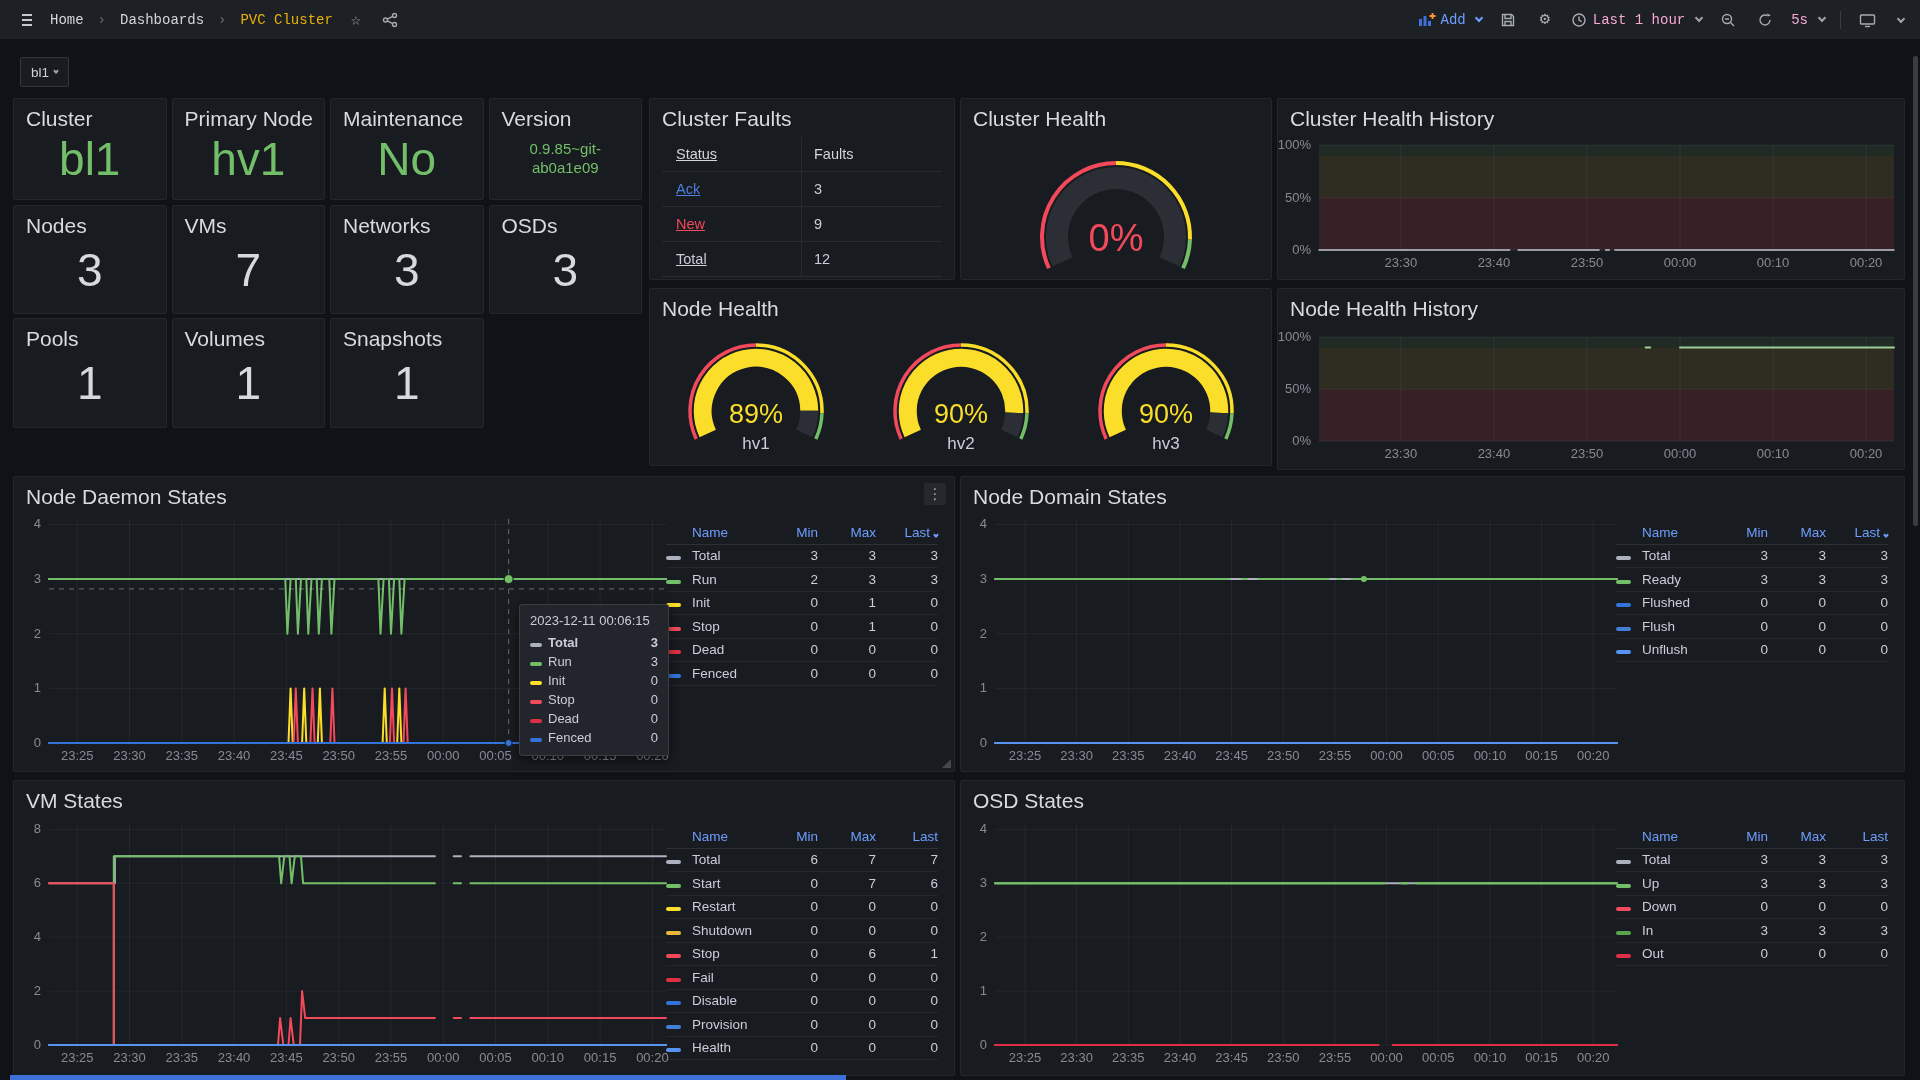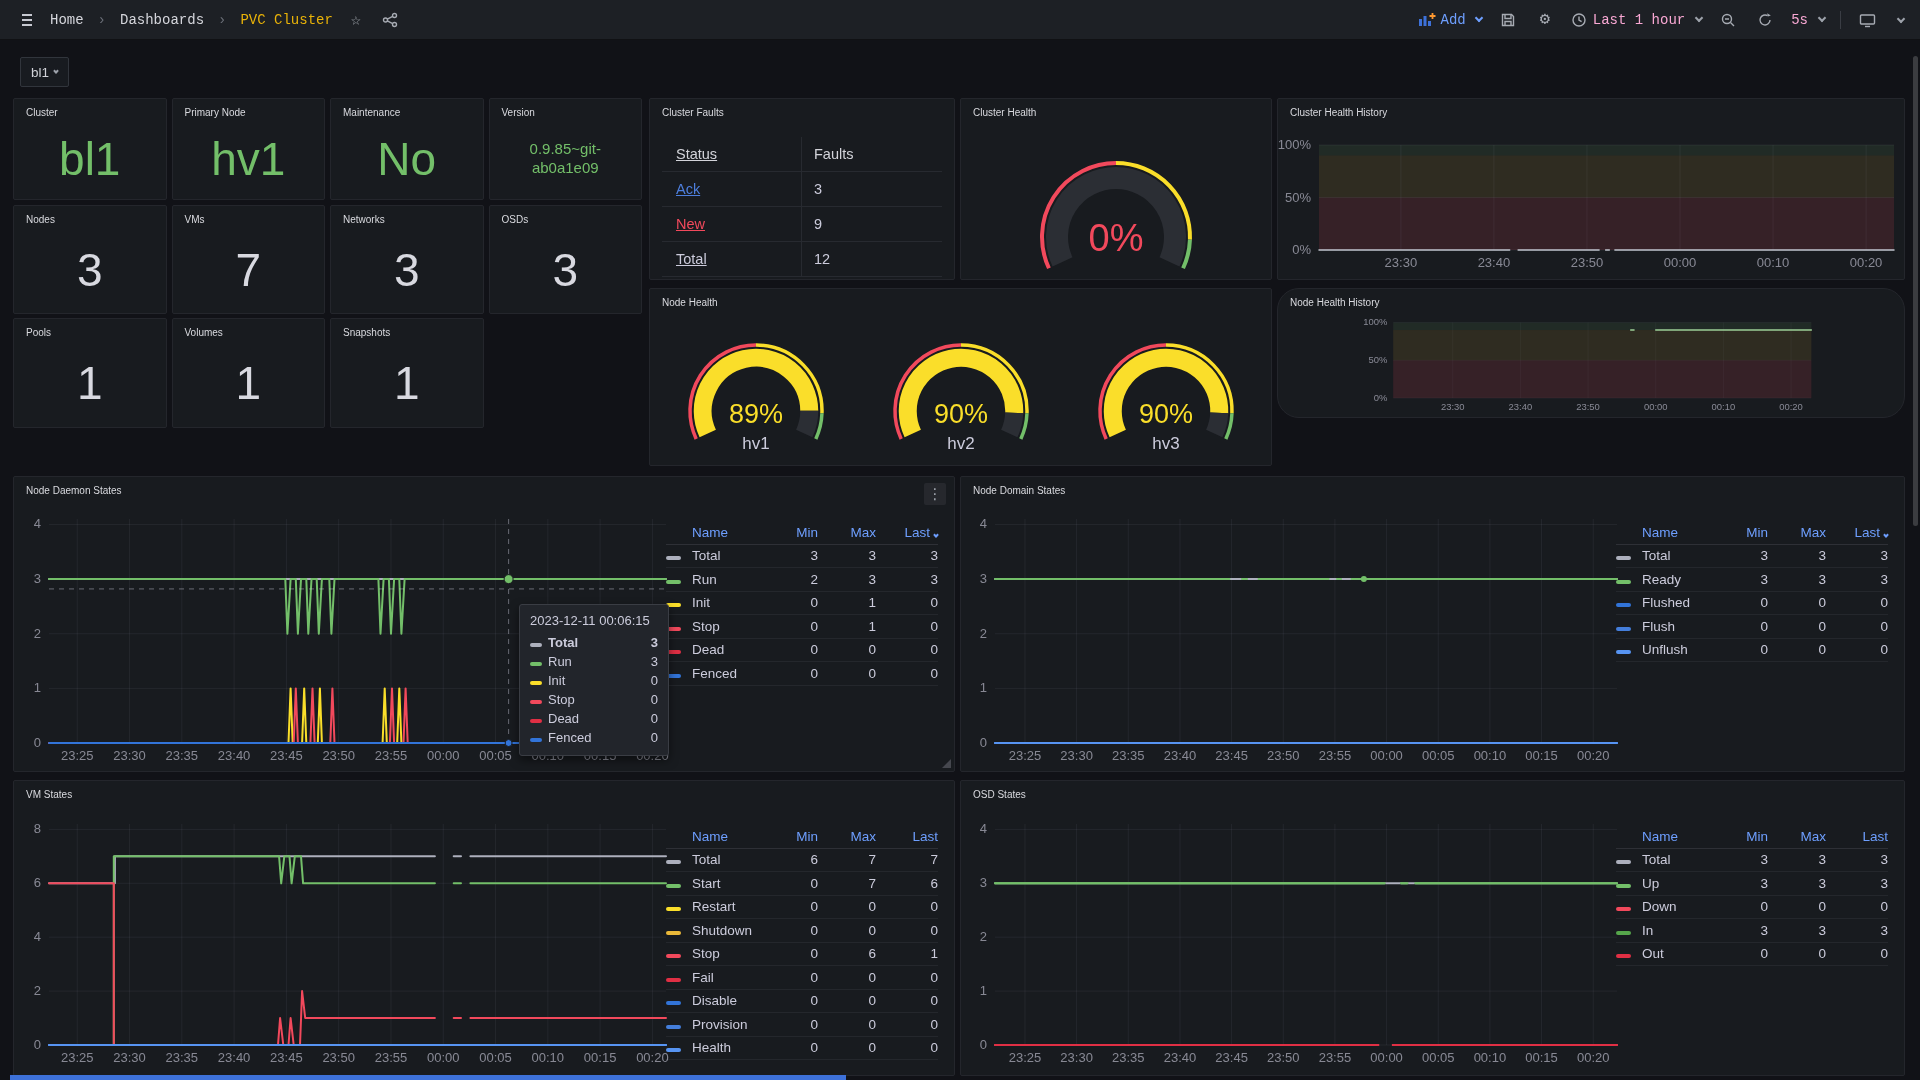--- a/index.html
+++ b/index.html
@@ -19,21 +19,21 @@
   .chev { width:6px; height:6px; border-right:2px solid #9DA2AB; border-bottom:2px solid #9DA2AB;
     transform:rotate(45deg); display:inline-block; margin:-3px 0 0 5px; }
   .add-btn { display:flex; align-items:center; color:#6E9FFF; font-size:14px; gap:5px; }
   .add-btn .chev { border-color:#6E9FFF; }
   .timebtn { display:flex; align-items:center; gap:6px; font-size:14px; color:#f9a8d4; }
   .gear { font-size:17px; color:#A7ABB3; line-height:1; }
   .nav-divider { width:1px; height:18px; background:#3A3D44; }
   .var-dd { position:absolute; left:20px; top:57px; height:30px; padding:0 10px; background:#181B20;
     border:1px solid #31353C; border-radius:2px; display:flex; align-items:center; font-size:13.5px; color:#D0D2D8; z-index:5; }
   .panel { position:absolute; background:#181B1F; border:1px solid #24262C; border-radius:2px; }
-  .panel-title { margin:0; padding:8px 12px 2px; font-size:10px; font-weight:500; color:#D9DADF; white-space:nowrap; }
+  .panel-title { margin:0; padding:8px 12px 2px; font-size:21px; font-weight:500; color:#D9DADF; white-space:nowrap; }
   .stat-value { position:absolute; top:26px; bottom:6px; left:0; right:0; display:flex;
     align-items:center; justify-content:center; font-weight:500; font-size:46px; text-align:center; }
   .stat-green { color:#73BF69; }
   .stat-light { color:#D8D9E0; }
   .stat-sm { font-size:15px; line-height:1.25; max-width:124px; margin:0 auto; word-break:break-word; }
   .ftable { position:absolute; left:12px; right:12px; top:38px; font-size:14.5px; }
   .frow { display:grid; grid-template-columns:140px 1fr; height:35px; align-items:center;
     border-bottom:1px solid rgba(204,204,220,0.09); }
   .fcell1 { padding-left:14px; border-right:1px solid rgba(204,204,220,0.09); height:100%; display:flex; align-items:center;text-decoration:underline; }
   .fcell2 { padding-left:12px; }
@@ -275,21 +275,21 @@
         <path d="M 456.18 149.89 A 66 66 0 0 1 516.00 56.00" stroke="#F2495C" stroke-width="3.5" fill="none"></path>
         <path d="M 516.00 56.00 A 66 66 0 0 1 581.96 124.30" stroke="#FADE2A" stroke-width="3.5" fill="none"></path>
         <path d="M 581.96 124.30 A 66 66 0 0 1 575.82 149.89" stroke="#73BF69" stroke-width="3.5" fill="none"></path>
         <path d="M 467.74 144.50 A 53.25 53.25 0 1 1 569.22 123.86" stroke="#FADE2A" stroke-width="18" fill="none"></path>
         <path d="M 569.22 123.86 A 53.25 53.25 0 0 1 564.26 144.50" stroke="#2B2E34" stroke-width="18" fill="none"></path>
         <text x="516" y="134" class="gval" fill="#FADE2A" font-size="27">90%</text>
         <text x="516" y="160" class="gval" fill="#CCCCDC" font-size="17" font-weight="400">hv3</text>
       </svg>
   </section>
 
-  <section class="panel" style="left:1277px;top:288px;width:628px;height:130px;border-radius:22px;">
+  <section class="panel" style="left:1277px;top:288px;width:628px;height:182px;">
     <h2 class="panel-title">Node Health History</h2>
     <svg class="chart-svg" viewBox="0 0 626 176">
         <rect x="41" y="98" width="575" height="52" fill="rgba(242,73,92,0.14)"></rect>
         <rect x="41" y="56.39999999999999" width="575" height="41.60000000000001" fill="rgba(234,179,57,0.11)"></rect>
         <rect x="41" y="46" width="575" height="10.399999999999991" fill="rgba(115,191,105,0.10)"></rect>
         <line x1="41" x2="616" y1="150" y2="150" stroke="rgba(204,204,220,0.07)"></line>
         <text x="33" y="154" text-anchor="end" class="axis">0%</text>
         <line x1="41" x2="616" y1="98" y2="98" stroke="rgba(204,204,220,0.07)"></line>
         <text x="33" y="102" text-anchor="end" class="axis">50%</text>
         <line x1="41" x2="616" y1="46" y2="46" stroke="rgba(204,204,220,0.07)"></line>

